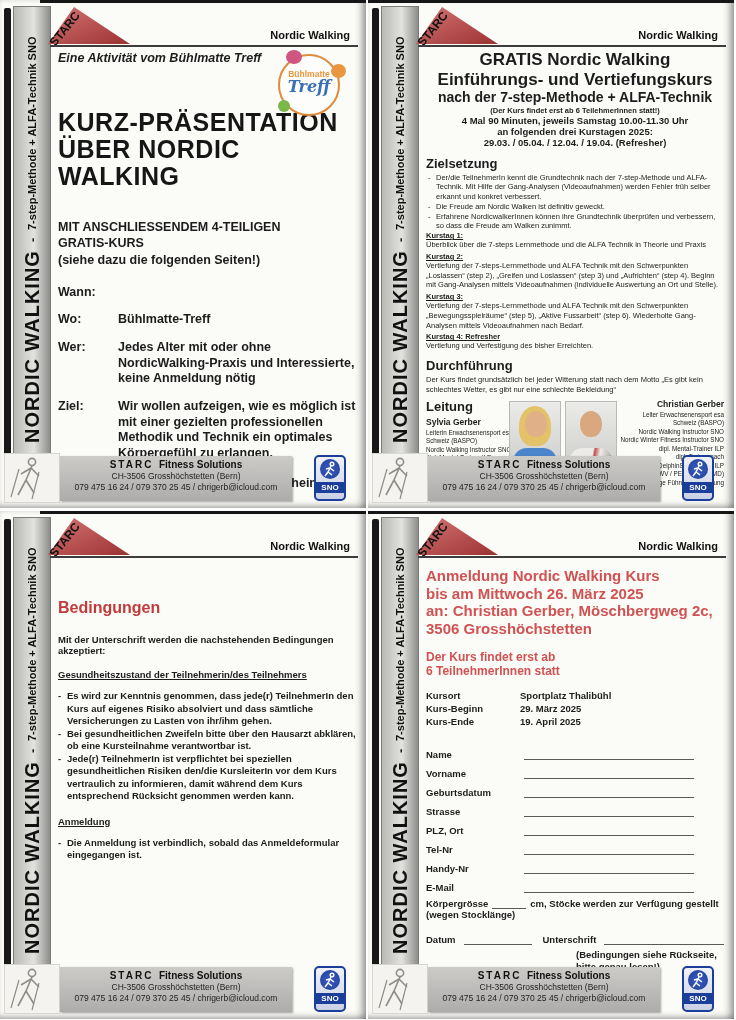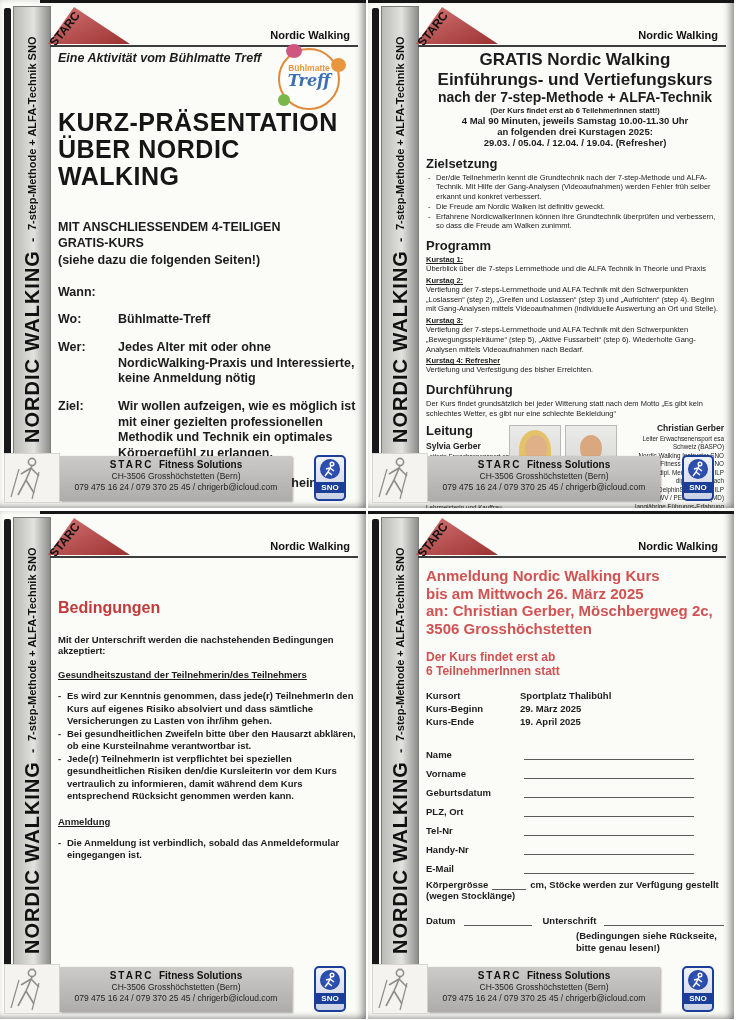--- a/index.html
+++ b/index.html
@@ -31,21 +31,21 @@
   .fb1{font-size:10px;font-weight:bold;color:#111;}
   .fb1 .brand{letter-spacing:2px;}
   .fb2,.fb3{font-size:8.5px;color:#222;margin-top:1px;}
   .sno{position:absolute;right:20px;top:1px;width:32px;height:46px;border:2.5px solid #1c3e9b;border-radius:5px;
        background:linear-gradient(#f0f2f7,#c9d1e4);box-sizing:border-box;}
   .sno-circle{width:20px;height:20px;border-radius:50%;background:radial-gradient(#3a5cc0,#20409a);margin:2px auto 0;}
   .sno-band{background:#1c3e9b;color:#fff;font-size:8px;font-weight:bold;text-align:center;margin-top:3px;padding:1px 0;}
   .content{position:absolute;left:58px;right:10px;top:48px;bottom:56px;}
   
   .p1-activity{font-style:italic;font-weight:bold;font-size:12.5px;margin-top:3px;}
-  .buhl{position:absolute;top:0px;right:16px;width:62px;height:62px;border:2.5px solid #e08a3c;border-radius:50%;
+  .buhl{position:absolute;top:6px;right:16px;width:62px;height:62px;border:2.5px solid #e08a3c;border-radius:50%;
         background:#fdfdfb;text-align:center;box-sizing:border-box;}
   .buhl .d1{position:absolute;width:16px;height:14px;border-radius:50%;background:#cf5681;top:-6px;left:6px;}
   .buhl .d2{position:absolute;width:15px;height:14px;border-radius:50%;background:#e8973f;top:8px;right:-8px;}
   .buhl .d3{position:absolute;width:12px;height:12px;border-radius:50%;background:#7ab648;bottom:2px;left:-2px;}
   .buhl .t1{display:block;margin-top:13px;font-size:8.5px;font-weight:bold;color:#e8973f;}
   .buhl .t2{display:block;font-size:16px;font-weight:bold;font-style:italic;color:#3a6fb5;font-family:"DejaVu Serif",serif;margin-top:-2px;}
   .p1-title{margin-top:44px;font-size:25px;font-weight:bold;letter-spacing:.5px;line-height:1.08;color:#161616;}
   .p1-sub{margin-top:29px;font-weight:bold;font-size:12.5px;line-height:1.3;}
   .p1-rows{margin-top:17px;}
   .p1-row{display:flex;margin-bottom:12px;font-size:12.5px;font-weight:bold;line-height:1.25;}
@@ -233,21 +233,20 @@
         </div>
       <div class="bullet">
           <span class="m">-</span>
           <span>Die Freude am Nordic Walken ist definitiv geweckt.</span>
         </div>
       <div class="bullet">
           <span class="m">-</span>
           <span>Erfahrene NordicwalkerInnen können ihre Grundtechnik überprüfen und verbessern, so dass die Freude am Walken zunimmt.</span>
         </div>
 
-      <div class="sec-h">Programm</div>
       <div class="kt">
         <div class="kt-title">Kurstag 1:</div>
         <div class="kt-text">Überblick über die 7-steps Lernmethode und die ALFA Technik in Theorie und Praxis</div>
       </div>
       <div class="kt">
         <div class="kt-title">Kurstag 2:</div>
         <div class="kt-text">Vertiefung der 7-steps-Lernmethode und ALFA Technik mit den Schwerpunkten „Loslassen“ (step 2), „Greifen und Loslassen“ (step 3) und „Aufrichten“ (step 4). Beginn mit Gang-Analysen mittels Videoaufnahmen (individuelle Auswertung an Ort und Stelle).</div>
       </div>
       <div class="kt">
         <div class="kt-title">Kurstag 3:</div>
@@ -446,20 +445,24 @@
           </div>
         <div class="p4-frow">
             <span class="lbl">Vorname</span>
             <span class="fline"></span>
           </div>
         <div class="p4-frow">
             <span class="lbl">Geburtsdatum</span>
             <span class="fline"></span>
           </div>
         <div class="p4-frow">
+            <span class="lbl">Strasse</span>
+            <span class="fline"></span>
+          </div>
+        <div class="p4-frow">
             <span class="lbl">PLZ, Ort</span>
             <span class="fline"></span>
           </div>
         <div class="p4-frow">
             <span class="lbl">Tel-Nr</span>
             <span class="fline"></span>
           </div>
         <div class="p4-frow">
             <span class="lbl">Handy-Nr</span>
             <span class="fline"></span>

